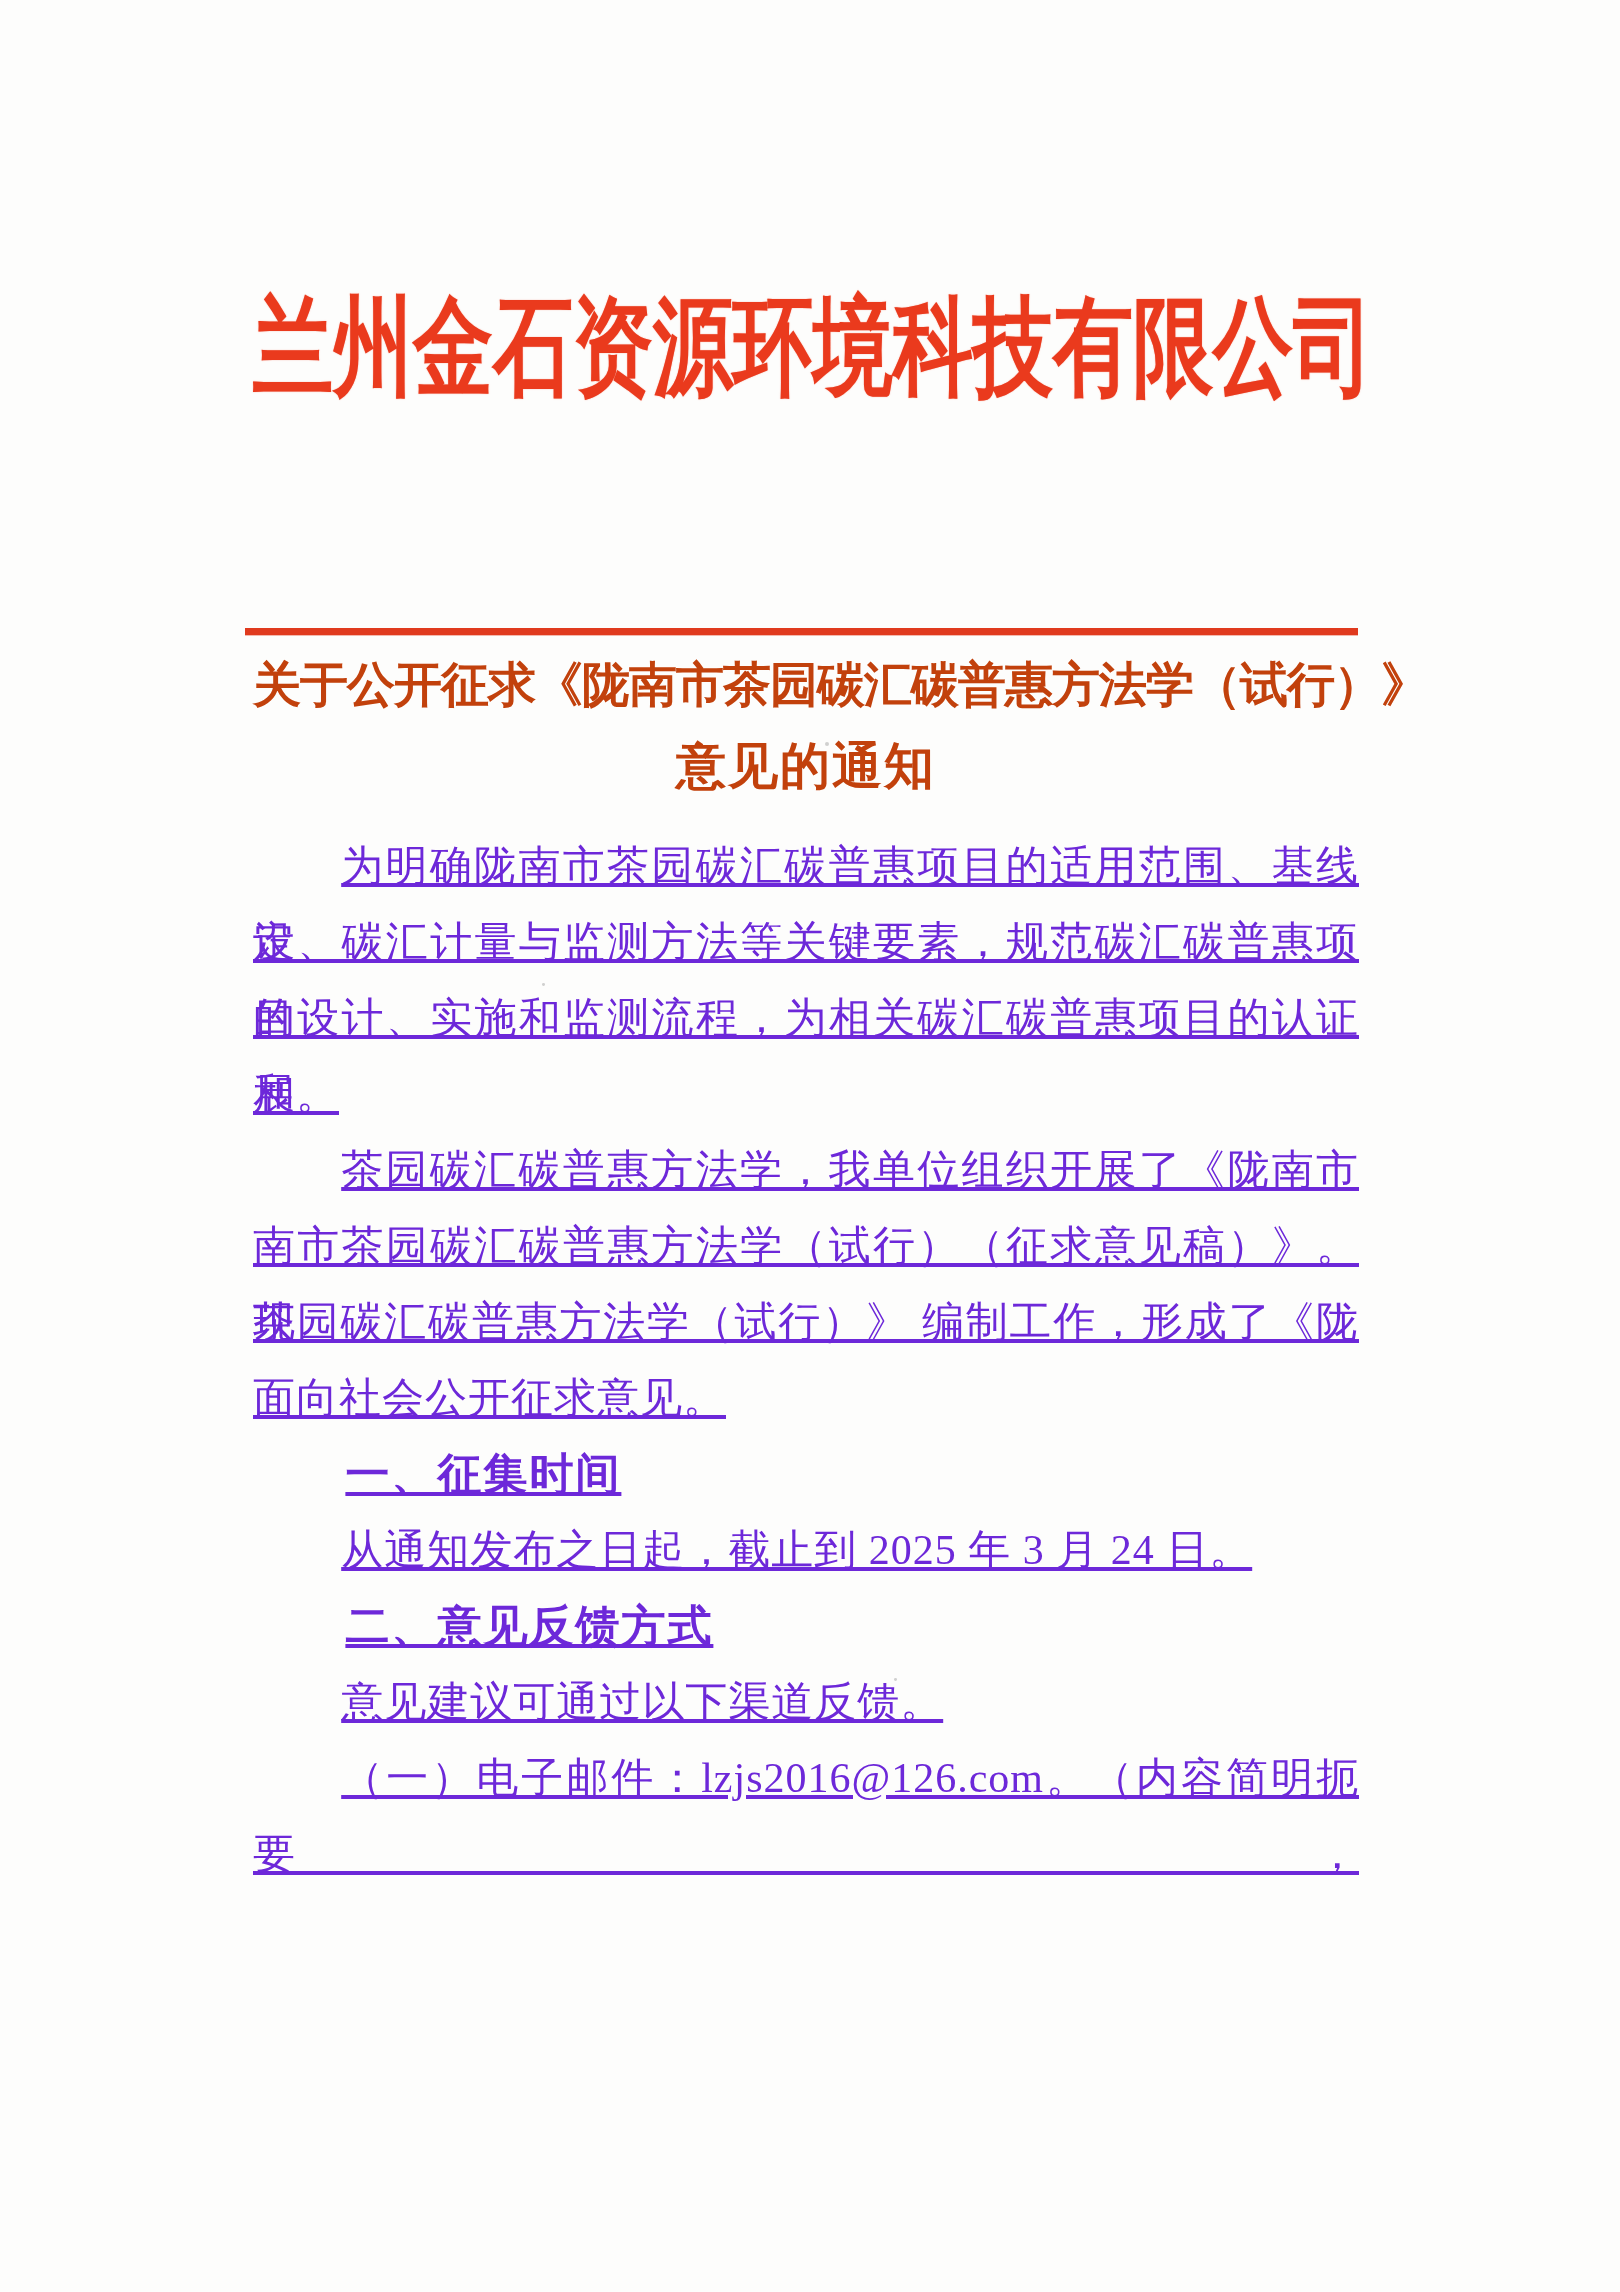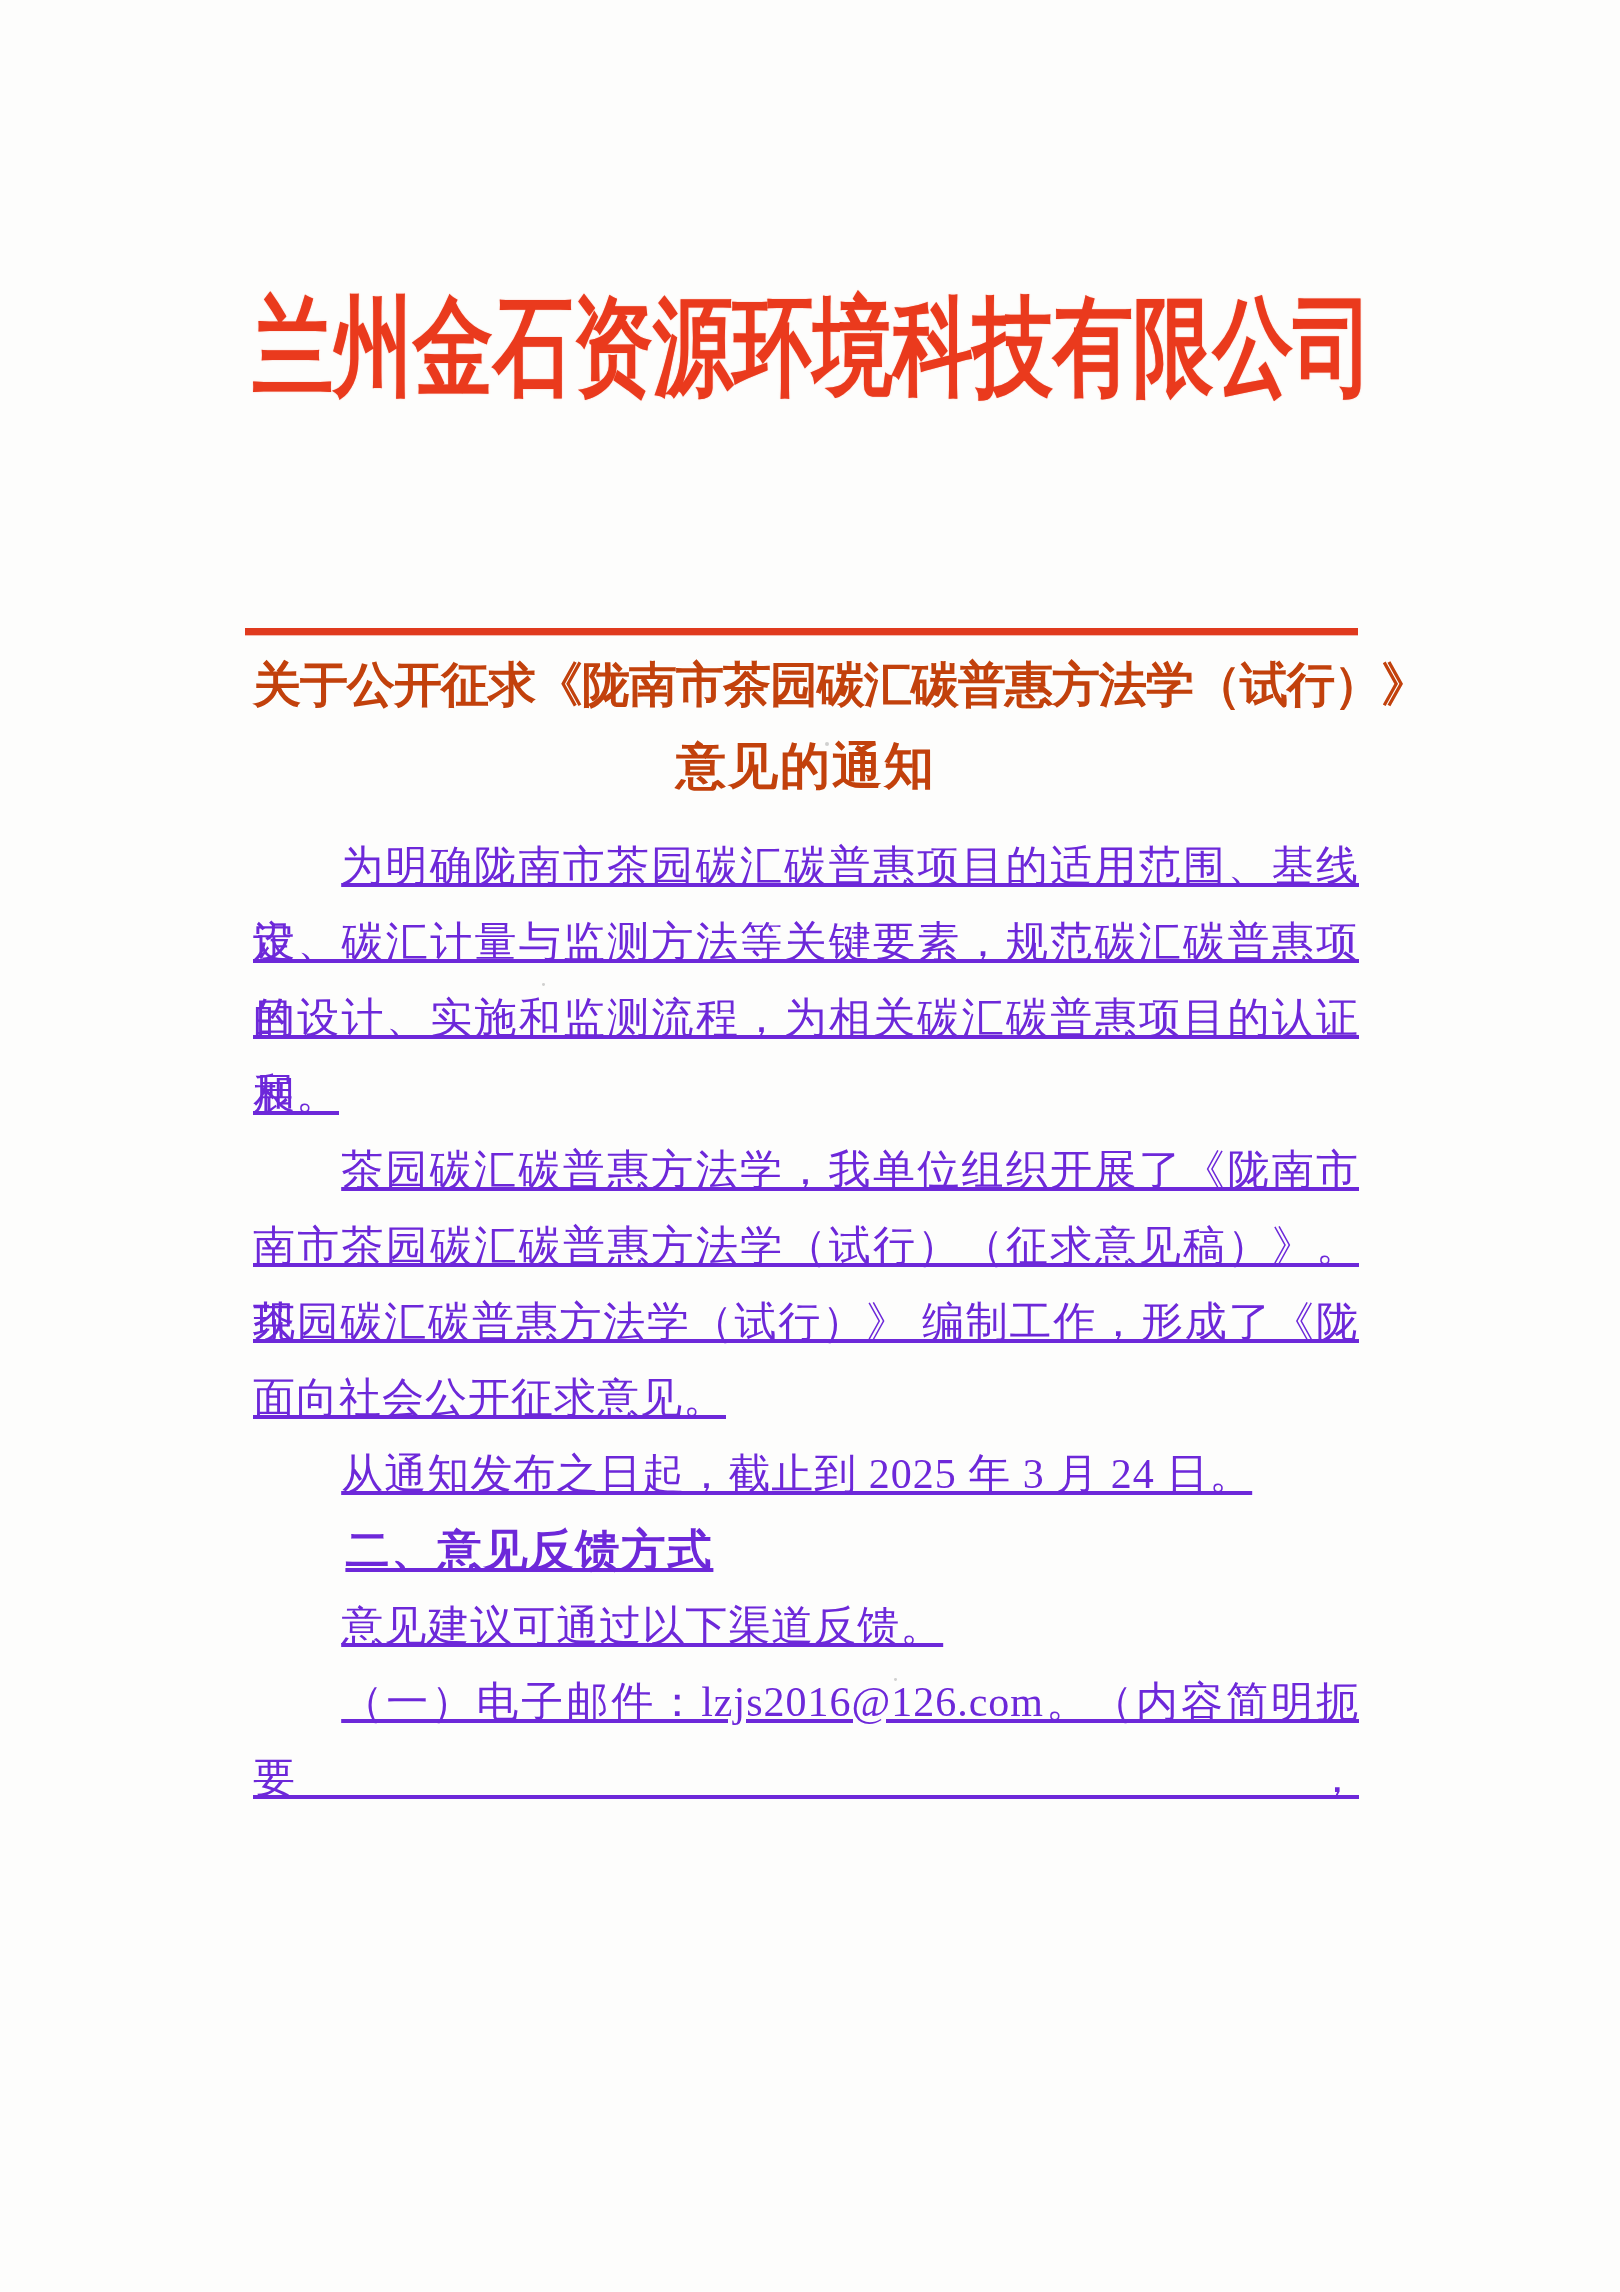--- a/index.html
+++ b/index.html
@@ -97,20 +97,21 @@
 
     <div class="body-block">
       <div class="line j indent">为明确陇南市茶园碳汇碳普惠项目的适用范围、基线设</div>
       <div class="line j">定、碳汇计量与监测方法等关键要素，规范碳汇碳普惠项目</div>
       <div class="line j">的设计、实施和监测流程，为相关碳汇碳普惠项目的认证和</div>
       <div class="line">展。</div>
       <div class="line j indent">茶园碳汇碳普惠方法学，我单位组织开展了《陇南市</div>
       <div class="line j">南市茶园碳汇碳普惠方法学（试行）（征求意见稿）》。现</div>
       <div class="line j">茶园碳汇碳普惠方法学（试行）》 编制工作，形成了《陇</div>
       <div class="line">面向社会公开征求意见。</div>
+      <div class="line heading indent">一、征集时间</div>
       <div class="line indent">从通知发布之日起，截止到 2025 年 3 月 24 日。</div>
       <div class="line heading indent">二、意见反馈方式</div>
       <div class="line indent">意见建议可通过以下渠道反馈。</div>
       <div class="line j indent">（一）电子邮件：lzjs2016@126.com。（内容简明扼要，</div>
     </div>
 
   </div>
 
   <div class="speck" style="left:825px;top:742px;width:3.9px;height:3.9px;"></div>
   <div class="speck" style="left:542px;top:983px;width:2.9px;height:2.9px;"></div>

